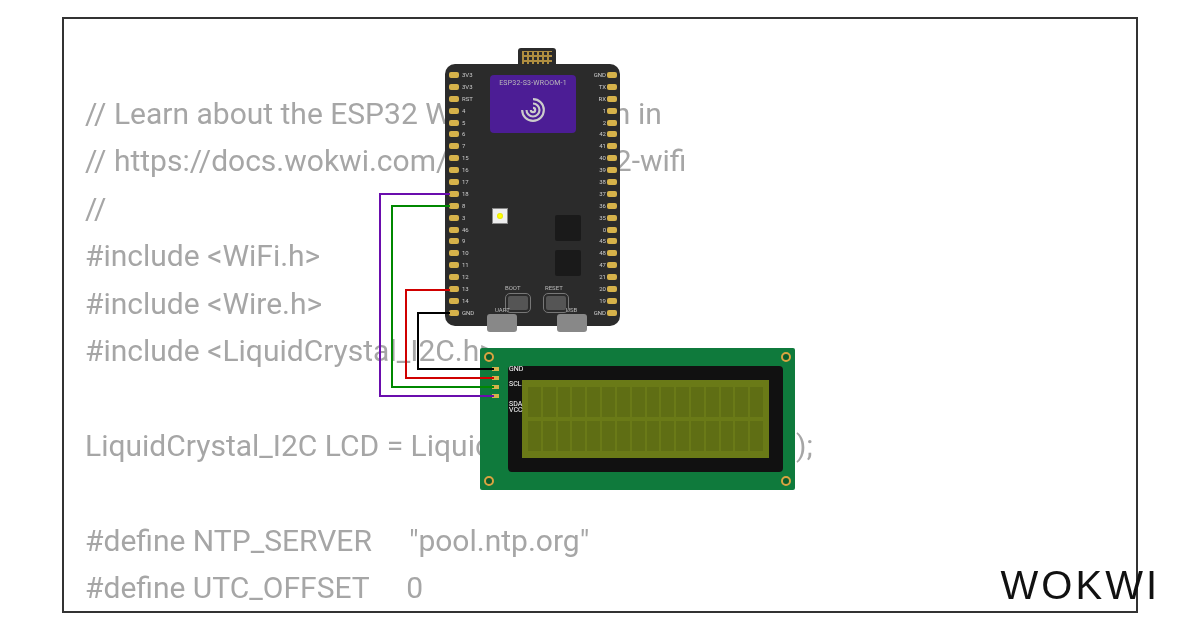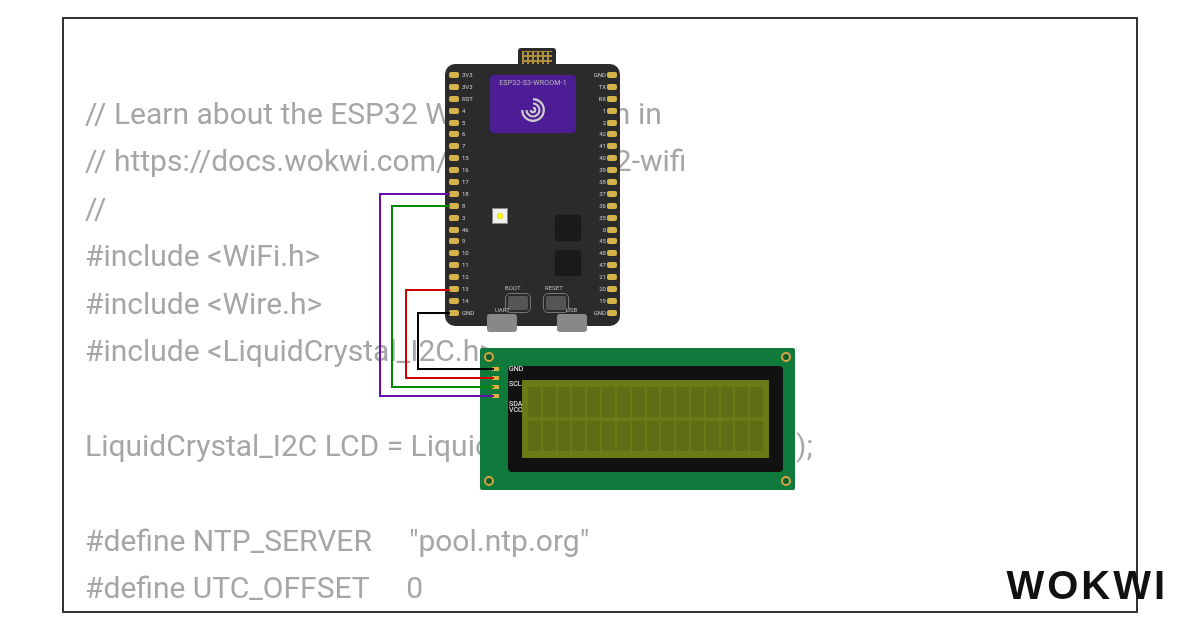--- a/index.html
+++ b/index.html
@@ -247,24 +247,24 @@
   .wiring {
     position: absolute;
     left: 0; top: 0;
     width: 1200px; height: 630px;
     pointer-events: none;
   }
 
   
   .logo {
     position: absolute;
-    right: 32px;
+    right: 40px;
     bottom: 22px;
     font-size: 40px;
-    font-weight: 700;
+    font-weight: 400;
     letter-spacing: 3px;
     color: #111;
     font-family: "Arial Black", "Segoe UI", sans-serif;
     margin-left: 48px;
   }
 </style>
 </head>
 <body>
 
 <div class="canvas">

